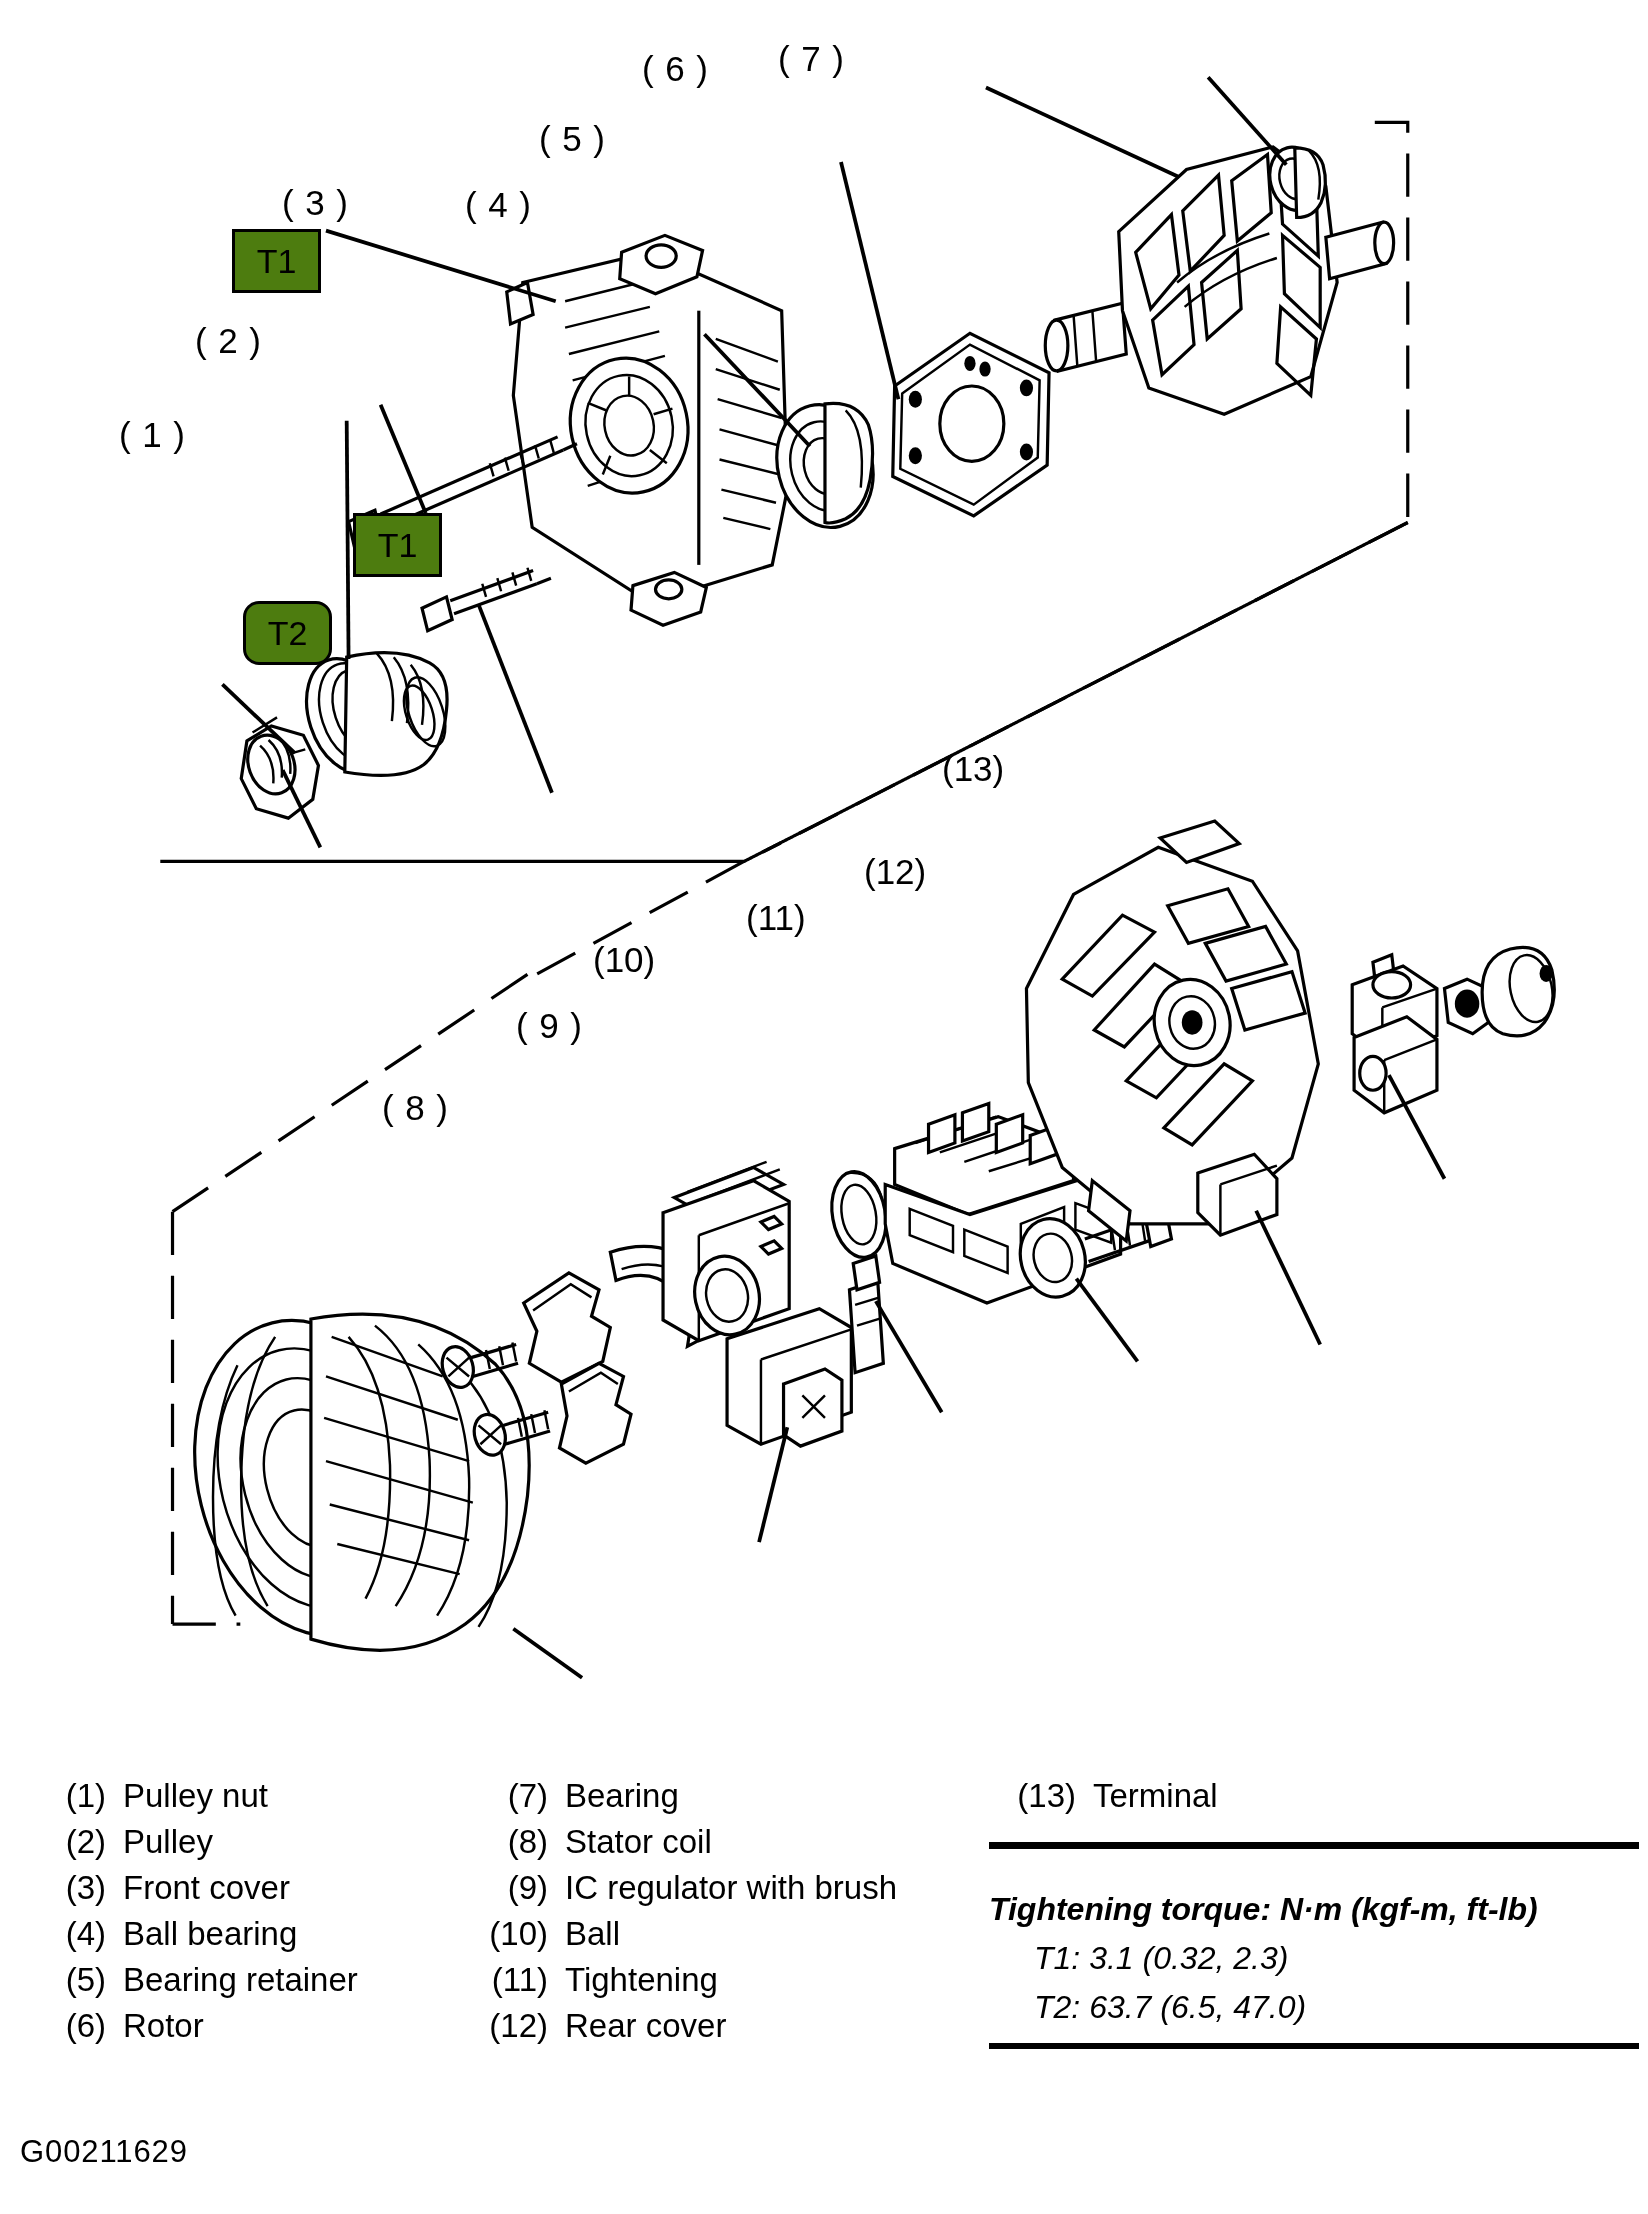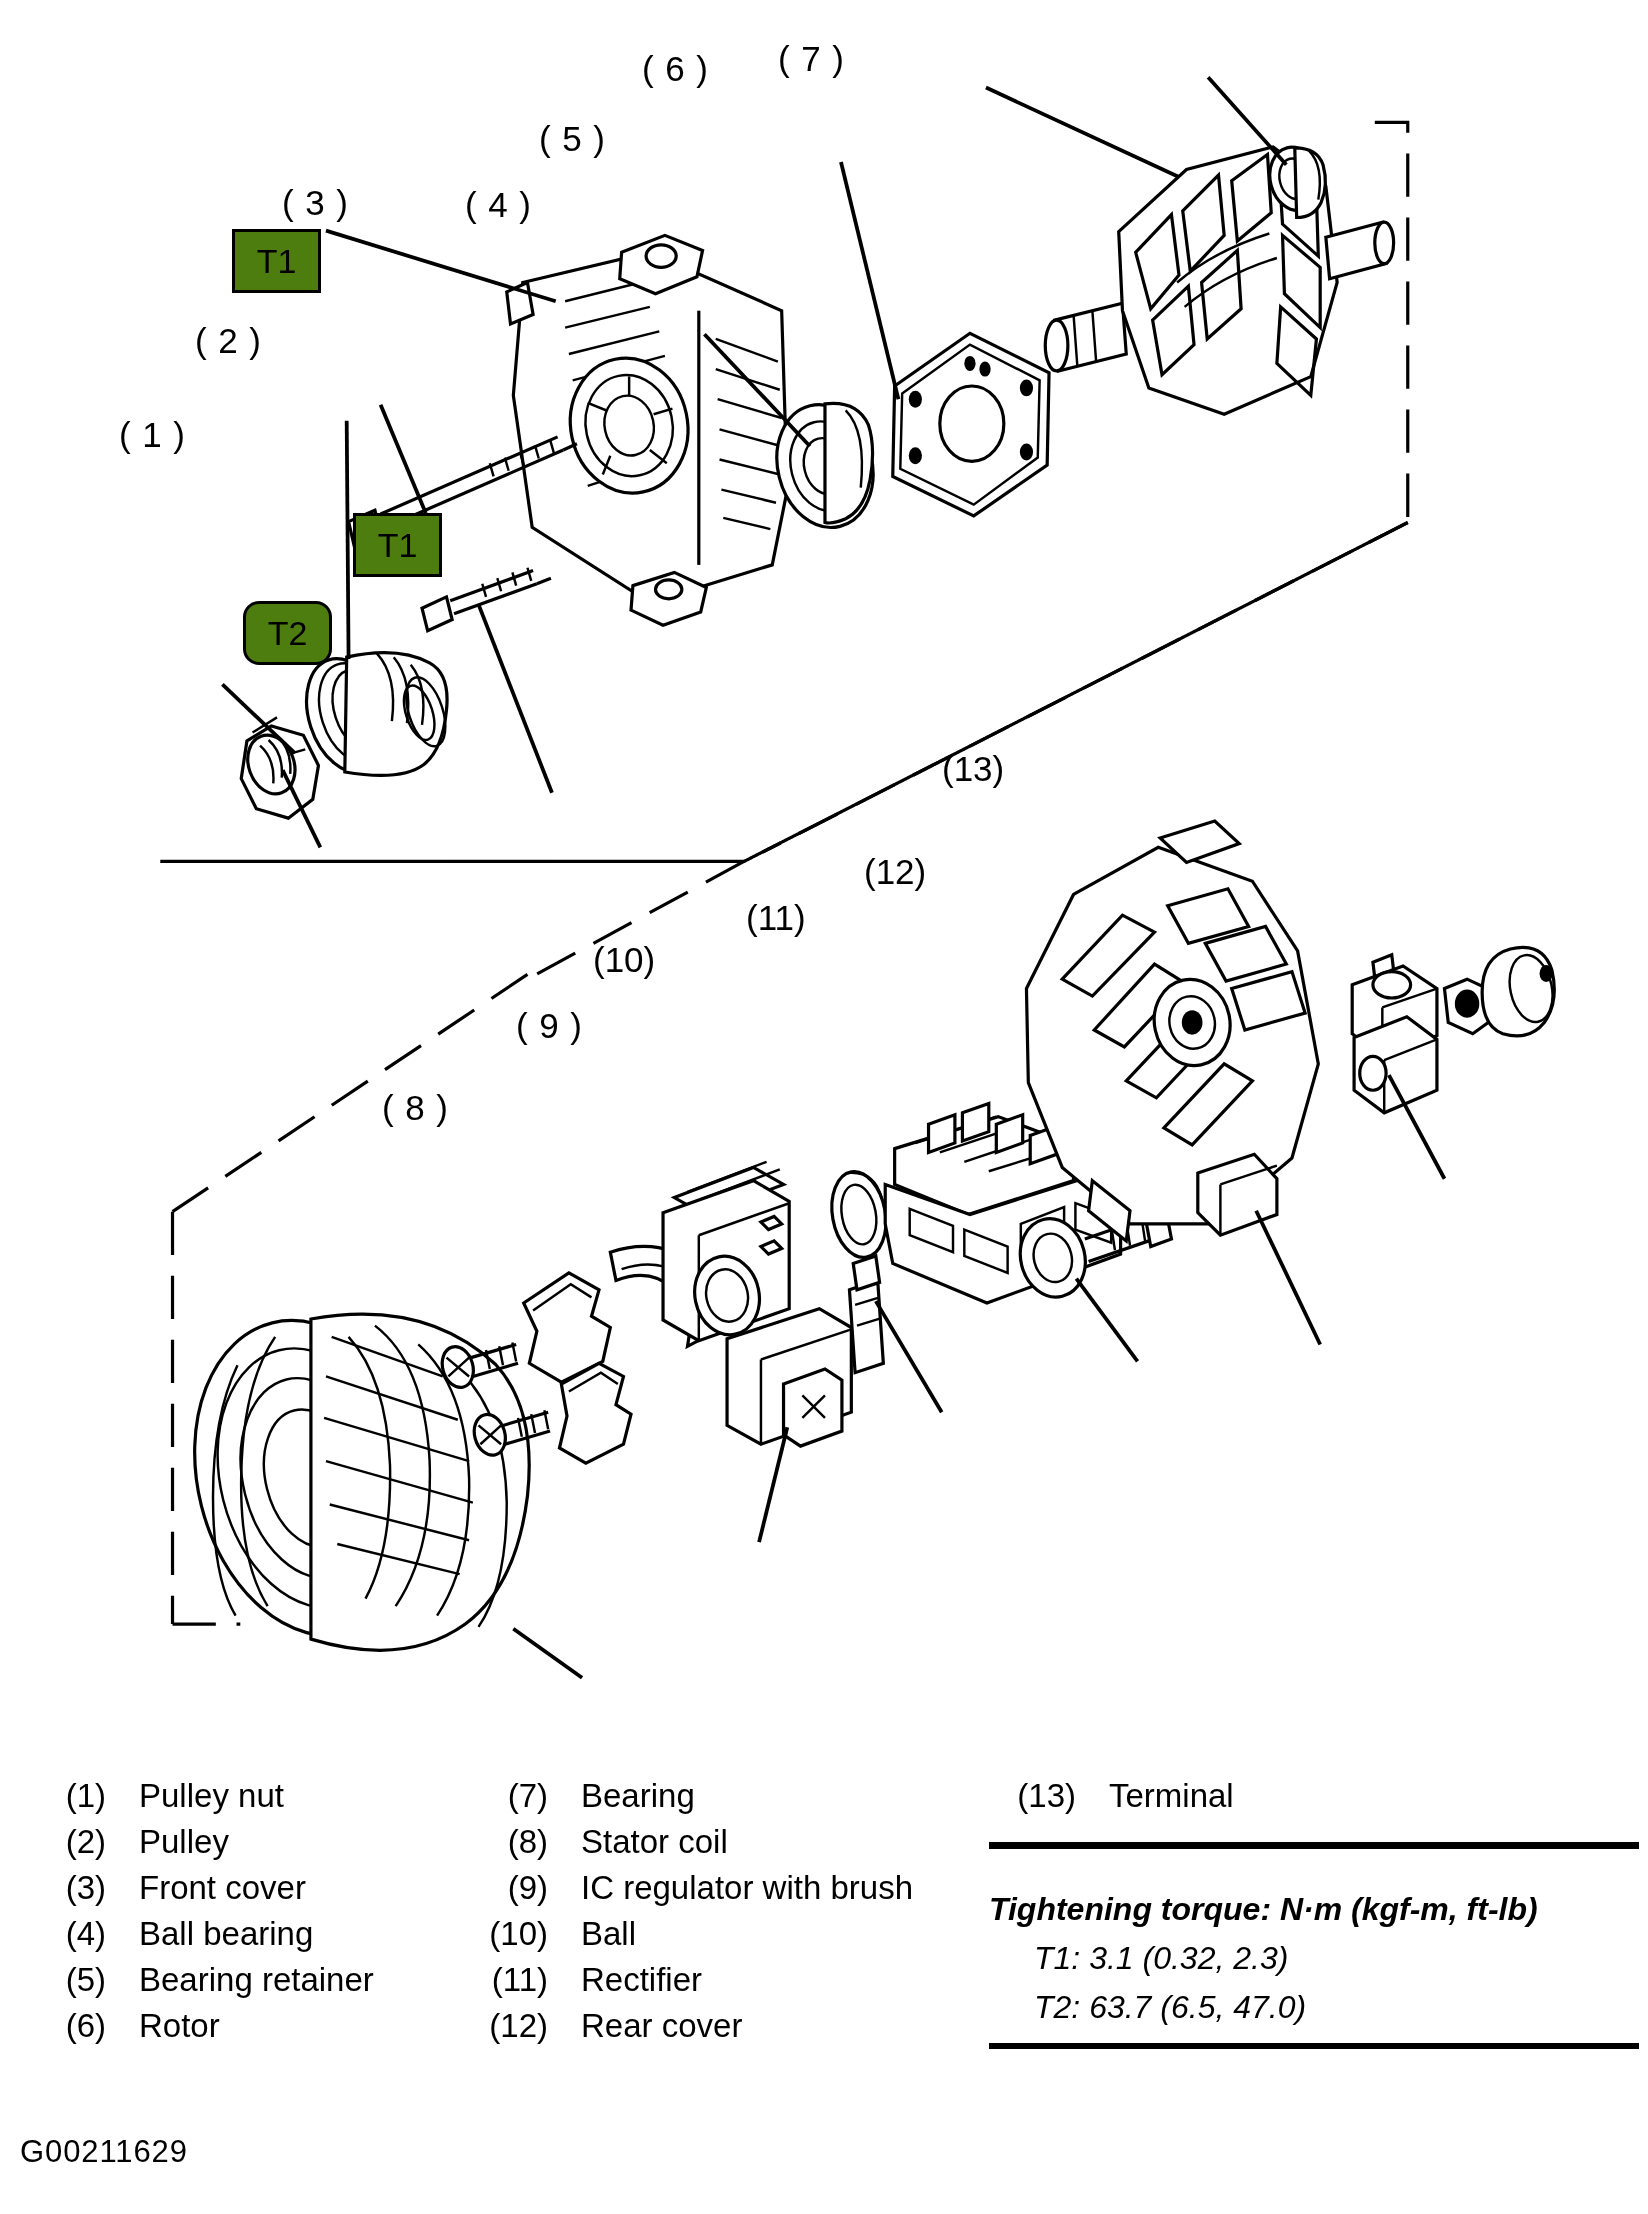--- a/index.html
+++ b/index.html
@@ -28,21 +28,21 @@
   #legend{position:absolute;left:0;top:1775px;width:1649px;height:377px;}
   .legcol{position:absolute;top:0;}
   #col1{left:19px;width:443px;}
   #col2{left:461px;width:490px;}
   #col3{left:989px;width:650px;}
   .legrow{display:flex;align-items:flex-start;height:46px;}
   .legnum{
     width:87px;text-align:right;padding-right:17px;
     font-size:33px;line-height:41px;flex:0 0 auto;
   }
-  .legtxt{font-size:33px;line-height:41px;margin-left:16px;}
+  .legtxt{font-size:33px;line-height:41px;}
 
   
   .tq-title{font-size:33px;line-height:41px;height:46px;display:flex;align-items:flex-start;}
   .tq-title .legnum{width:87px;}
   .rule{height:6.6px;background:#000;margin:21px 0 9.4px 0;width:650px;}
   .rule.bot{margin:11.3px 0 0 0;height:6.6px;}
   .tq-head{font-size:32px;font-style:italic;font-weight:bold;line-height:49px;white-space:nowrap;margin-top:36px;}
   .tq-line{font-size:32px;font-style:italic;font-weight:normal;line-height:49px;padding-left:45px;white-space:nowrap;}
 
   
@@ -420,21 +420,21 @@
     <div class="legrow">
       <div class="legnum">(9)</div>
       <div class="legtxt">IC regulator with brush</div>
     </div>
     <div class="legrow">
       <div class="legnum">(10)</div>
       <div class="legtxt">Ball</div>
     </div>
     <div class="legrow">
       <div class="legnum">(11)</div>
-      <div class="legtxt">Rectifier</div>
+      <div class="legtxt">Tightening</div>
     </div>
     <div class="legrow">
       <div class="legnum">(12)</div>
       <div class="legtxt">Rear cover</div>
     </div>
   </div>
 
   <div class="legcol" id="col3">
     <div class="tq-title">
       <div class="legnum">(13)</div>

